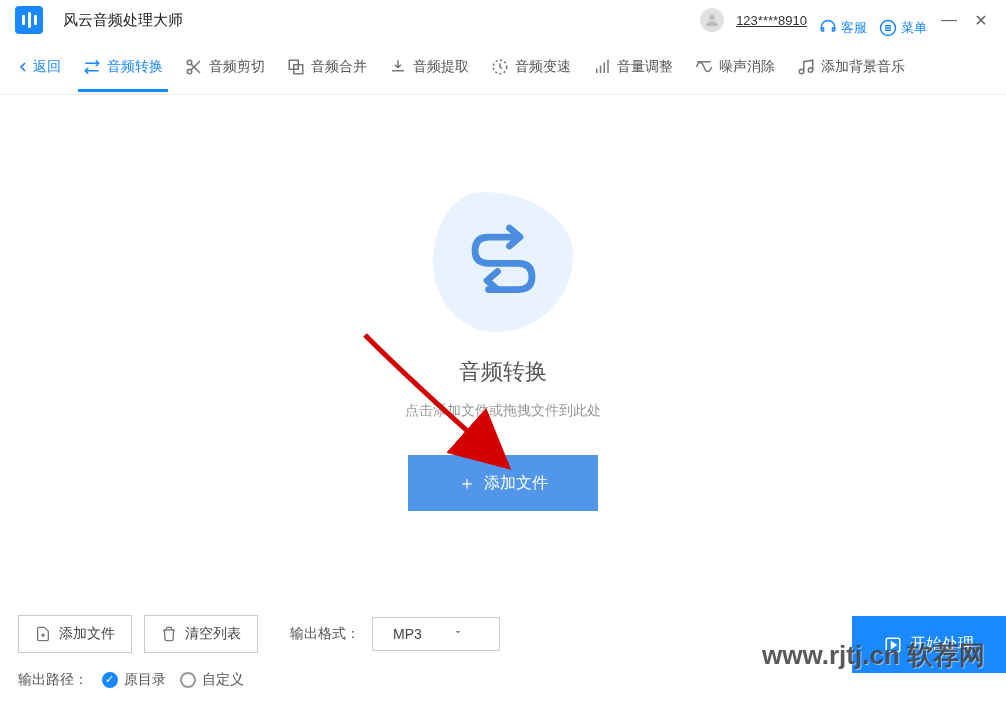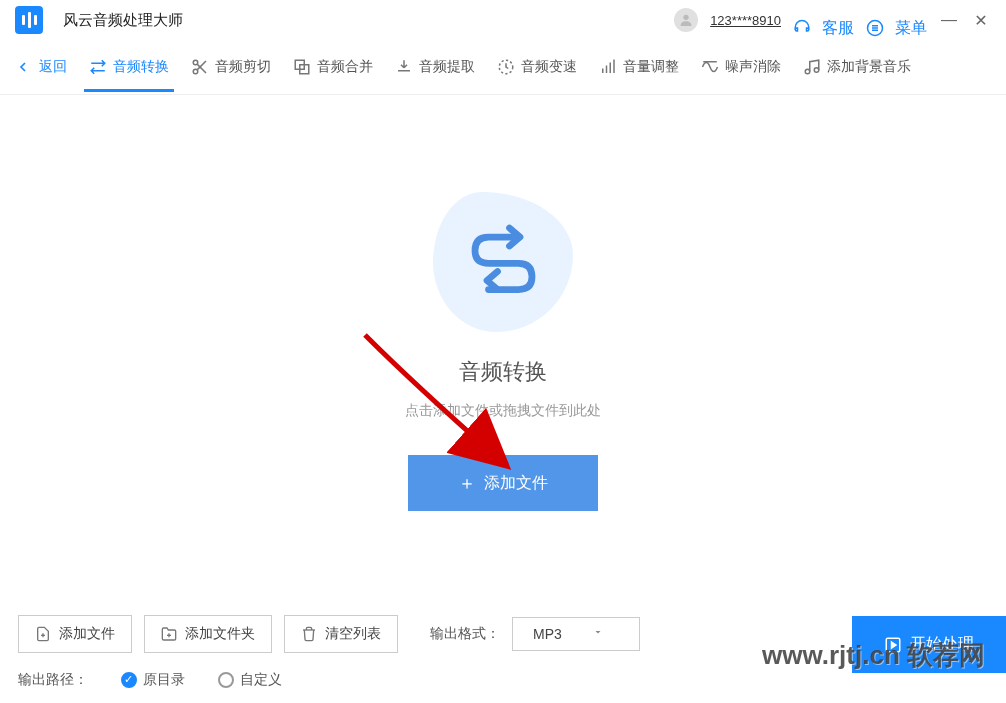--- a/index.html
+++ b/index.html
@@ -11,26 +11,26 @@
     .logo { width: 28px; height: 28px; background: #1a88fe; border-radius: 4px; display: flex; align-items: center; justify-content: center; }
     .logo-bars { display: flex; gap: 3px; align-items: center; }
     .logo-bar { width: 3px; background: #fff; border-radius: 1px; }
     .logo-bar:nth-child(1) { height: 10px; }
     .logo-bar:nth-child(2) { height: 16px; }
     .logo-bar:nth-child(3) { height: 10px; }
     .app-title { font-size: 15px; color: #222; }
     .header-right { display: flex; align-items: center; gap: 12px; }
     .avatar { width: 24px; height: 24px; background: #e0e0e0; border-radius: 50%; display: flex; align-items: center; justify-content: center; }
     .user-id { font-size: 13px; color: #333; text-decoration: underline; }
-    .hr-item { display: flex; align-items: center; gap: 11px; font-size: 16px; color: #1a88fe; cursor: pointer; margin-top: 16px; }
+    .hr-item { display: flex; align-items: center; gap: 4px; font-size: 13px; color: #1a88fe; cursor: pointer; margin-top: 16px; }
     .win-btn { width: 20px; height: 20px; display: flex; align-items: center; justify-content: center; color: #666; cursor: pointer; font-size: 16px; }
     
     
     .tabbar { height: 55px; display: flex; align-items: center; padding: 0 15px; border-bottom: 1px solid #eee; gap: 22px; }
-    .back-btn { display: flex; align-items: center; gap: 8px; color: #1a88fe; font-size: 14px; cursor: pointer; }
+    .back-btn { display: flex; align-items: center; gap: 2px; color: #1a88fe; font-size: 14px; cursor: pointer; }
     .tab { display: flex; align-items: center; gap: 6px; color: #555; font-size: 14px; cursor: pointer; padding: 16px 0; position: relative; }
     .tab.active { color: #1a88fe; }
     .tab.active::after { content: ''; position: absolute; bottom: 0; left: -5px; right: -5px; height: 3px; background: #1a88fe; }
     .tab-icon { width: 18px; height: 18px; display: inline-flex; align-items: center; justify-content: center; }
     
     
     .main { position: absolute; top: 95px; left: 0; right: 0; bottom: 100px; display: flex; flex-direction: column; align-items: center; justify-content: center; }
     .hero-icon { width: 150px; height: 150px; position: relative; margin-bottom: 20px; }
     .hero-bg { width: 140px; height: 140px; background: #e9f3ff; border-radius: 35% 65% 55% 45% / 50% 45% 55% 50%; position: absolute; top: 5px; left: 5px; }
     .hero-arrows { position: absolute; top: 35px; left: 38px; }
@@ -41,21 +41,21 @@
     
     .red-arrow { position: absolute; top: 325px; left: 355px; pointer-events: none; z-index: 10; }
     
     
     .bottom { position: absolute; bottom: 0; left: 0; right: 0; height: 100px; padding: 12px 18px; }
     .bottom-row1 { display: flex; align-items: center; gap: 12px; }
     .btn-outline { display: flex; align-items: center; gap: 8px; border: 1px solid #ccc; background: #fff; padding: 9px 16px; font-size: 14px; color: #444; cursor: pointer; }
     .fmt-label { font-size: 14px; color: #555; margin-left: 20px; }
     .fmt-select { border: 1px solid #ccc; padding: 8px 35px 8px 20px; font-size: 14px; color: #444; background: #fff; position: relative; cursor: pointer; display: flex; align-items: flex-start; gap: 30px; }
     .start-btn { position: absolute; right: 0; bottom: 30px; background: #1a88fe; color: #fff; border: none; padding: 18px 32px; font-size: 16px; cursor: pointer; display: flex; align-items: center; gap: 8px; }
-    .bottom-row2 { display: flex; align-items: center; gap: 33px; margin-top: 18px; font-size: 14px; color: #555; }
+    .bottom-row2 { display: flex; align-items: center; gap: 14px; margin-top: 18px; font-size: 14px; color: #555; }
     .radio { display: flex; align-items: center; gap: 6px; cursor: pointer; }
     .radio-dot { width: 16px; height: 16px; border-radius: 50%; border: 2px solid #999; display: inline-block; position: relative; }
     .radio.checked .radio-dot { border-color: #1a88fe; background: #1a88fe; }
     .radio.checked .radio-dot::after { content: '✓'; color: #fff; font-size: 11px; position: absolute; top: -1px; left: 1px; }
     
     .watermark { position: absolute; bottom: 30px; right: 21px; font-size: 26px; font-weight: bold; color: rgba(60,60,60,0.85); font-family: Arial; z-index: 20; text-shadow: 1px 1px 0 rgba(255,255,255,0.5); }
   </style>
 </head>
 <body>
 
@@ -214,28 +214,20 @@
     <button class="btn-outline">
       <svg width="16" height="16" viewBox="0 0 24 24" fill="none" stroke="#777" stroke-width="2">
           <path d="M14 2H6a2 2 0 00-2 2v16a2 2 0 002 2h12a2 2 0 002-2V8z"></path>
           <line x1="12" y1="11" x2="12" y2="17"></line>
           <line x1="9" y1="14" x2="15" y2="14"></line>
         </svg>
       <span>添加文件</span>
     </button>
     <button class="btn-outline">
       <svg width="16" height="16" viewBox="0 0 24 24" fill="none" stroke="#777" stroke-width="2">
-          <path d="M22 19a2 2 0 01-2 2H4a2 2 0 01-2-2V5a2 2 0 012-2h5l2 3h9a2 2 0 012 2z"></path>
-          <line x1="12" y1="11" x2="12" y2="17"></line>
-          <line x1="9" y1="14" x2="15" y2="14"></line>
-        </svg>
-      <span>添加文件夹</span>
-    </button>
-    <button class="btn-outline">
-      <svg width="16" height="16" viewBox="0 0 24 24" fill="none" stroke="#777" stroke-width="2">
           <polyline points="3 6 5 6 21 6"></polyline>
           <path d="M19 6l-1 14a2 2 0 01-2 2H8a2 2 0 01-2-2L5 6m3 0V4a2 2 0 012-2h4a2 2 0 012 2v2"></path>
         </svg>
       <span>清空列表</span>
     </button>
     <span class="fmt-label">输出格式：</span>
     <div class="fmt-select">
       <span>MP3</span>
       <svg width="12" height="12" viewBox="0 0 24 24" fill="#888">
           <path d="M7 10l5 5 5-5z"></path>

